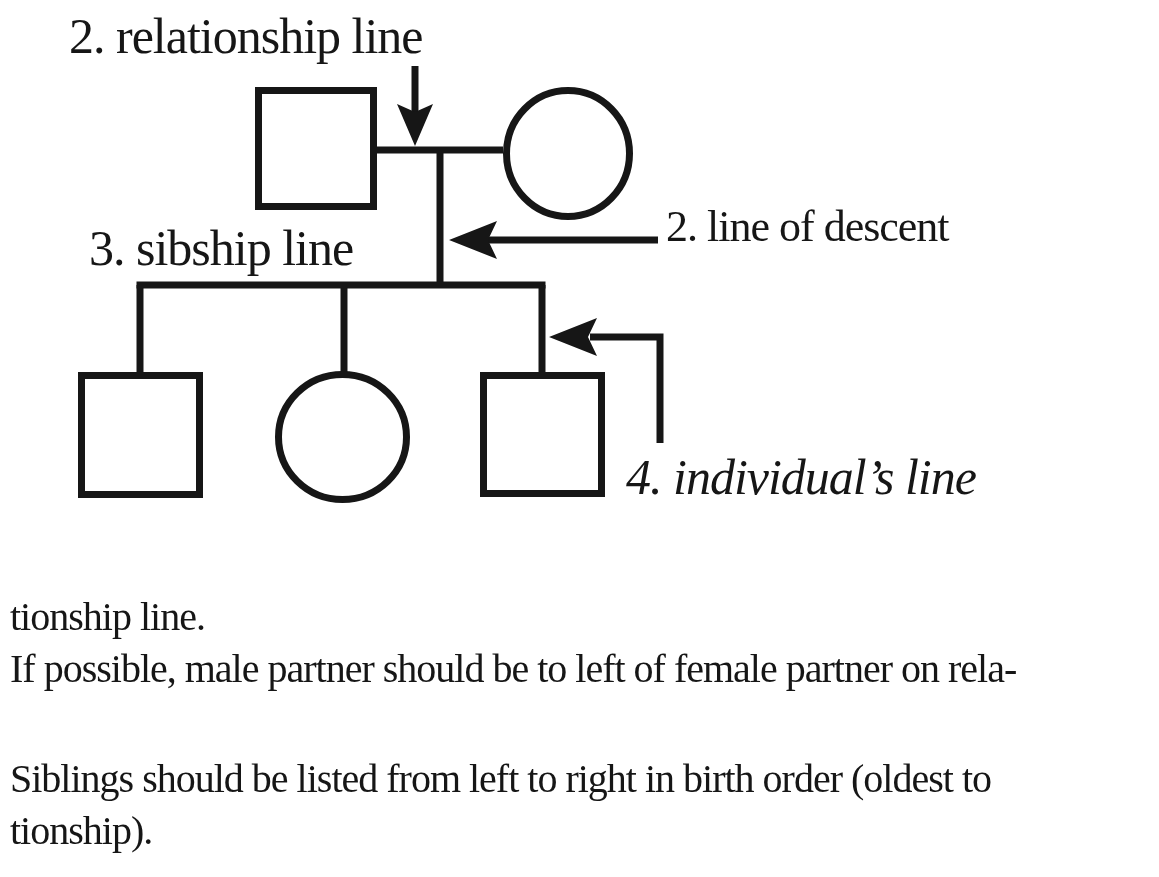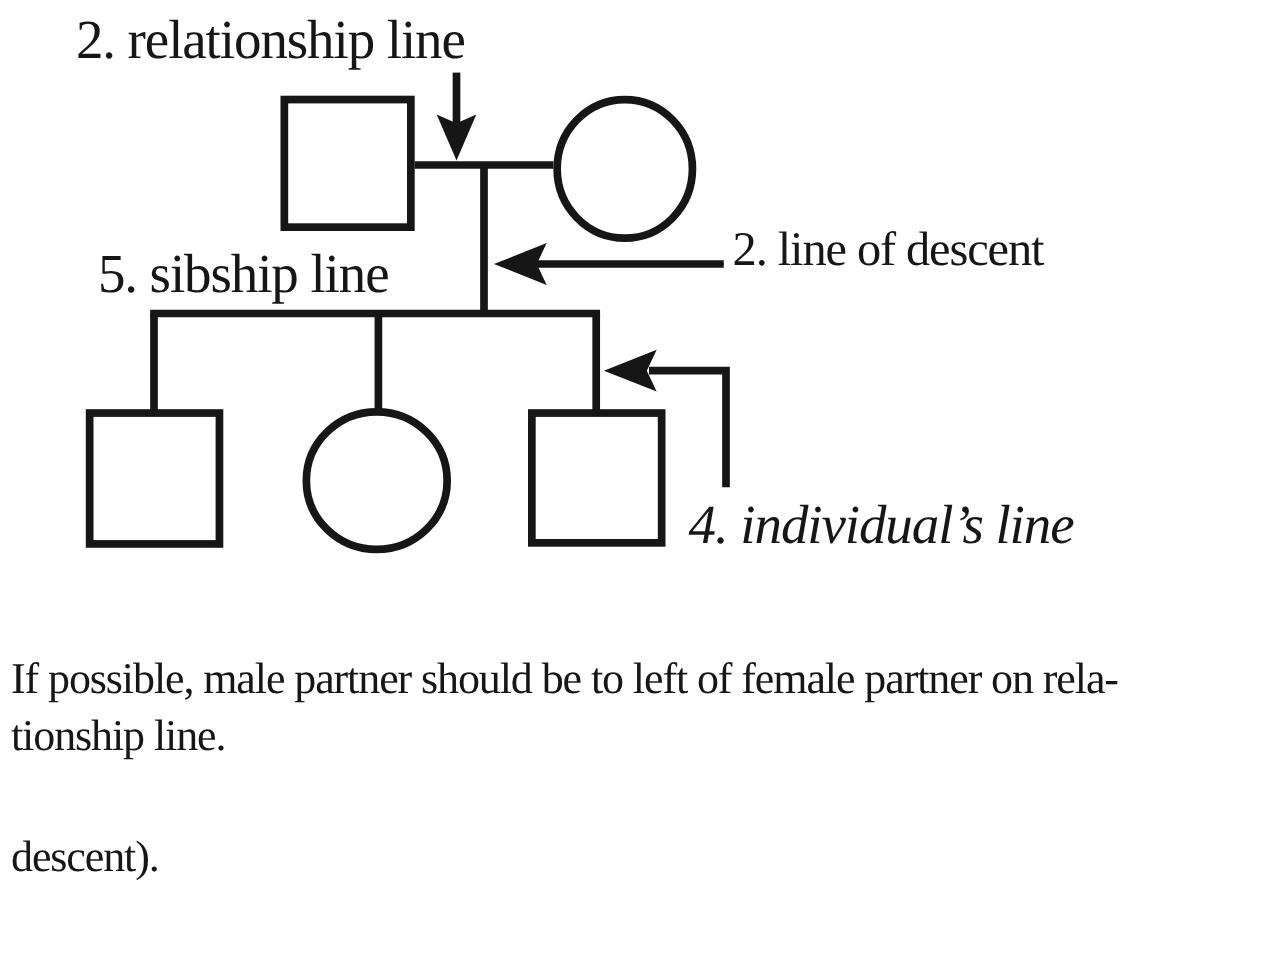--- a/index.html
+++ b/index.html
@@ -46,24 +46,25 @@
   <polygon class="fillshape" points="449,240 497,221 488,240 497,259"></polygon>
 
   <path class="stroke" d="M660,443 L660,337 L590,337"></path>
   <polygon class="fillshape" points="549,337 597,318 588,337 597,356"></polygon>
 </svg>
 
 <div class="abs lbl-lg" style="left:69px; top:11px;">2. relationship line</div>
 
 <div class="abs lbl-md" style="left:666px; top:205px;text-align:right;">2. line of descent</div>
 
-<div class="abs lbl-lg" style="left:89px; top:223px;">5. sibship line</div>
+<div class="abs lbl-lg" style="left:89px; top:223px;">3. sibship line</div>
 
 <div class="abs lbl-lg" style="left:626px; top:452px;font-style:italic;">4. individual’s line</div>
 
 <div class="abs body-text" style="left:10px; top:591px;">
+  <div>tionship line.</div>
   <div>If possible, male partner should be to left of female partner on rela-</div>
-  <div>tionship line.</div>
 </div>
 
 <div class="abs body-text" style="left:10px; top:753px;">
-  <div>descent).</div>
+  <div>Siblings should be listed from left to right in birth order (oldest to</div>
+  <div>tionship).</div>
 </div>
 
 </body></html>

